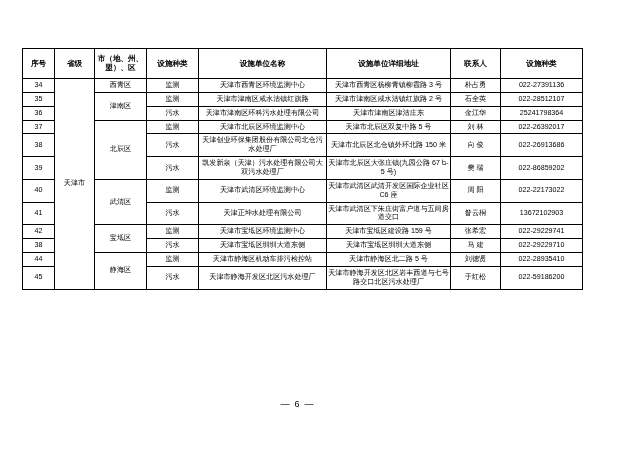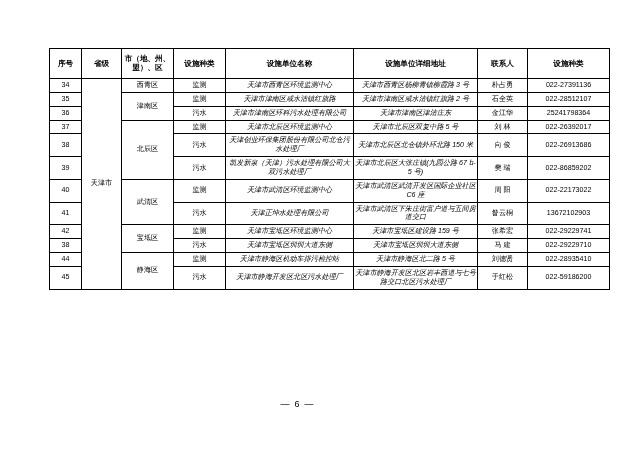--- a/index.html
+++ b/index.html
@@ -12,21 +12,21 @@
     background: #ffffff;
     font-family: "Liberation Sans", sans-serif;
     color: #000000;
     overflow: hidden;
   }
   .page {
     position: relative;
     width: 596px;
     height: 453px;
     box-sizing: border-box;
-    padding: 48px 38px 0 49px;
+    padding: 48px 38px 0 22px;
   }
   table.doc-table {
     width: 100%;
     border-collapse: collapse;
     table-layout: fixed;
   }
   table.doc-table th,
   table.doc-table td {
     border: 1px solid #000000;
     font-size: 7.1px;
@@ -45,21 +45,20 @@
   .col-no    { width: 32px; }
   .col-prov  { width: 40px; }
   .col-city  { width: 52px; }
   .col-type  { width: 52px; }
   .col-name  { width: 128px; }
   .col-addr  { width: 124px; }
   .col-person{ width: 50px; }
   .col-phone { width: 82px; }
   .cell-name, .cell-addr {
     text-align: center;
-    font-style: italic;
   }
   .footer {
     position: absolute;
     left: 0;
     right: 0;
     bottom: 44px;
     text-align: center;
     font-size: 9px;
     letter-spacing: 2px;
     color: #000000;

